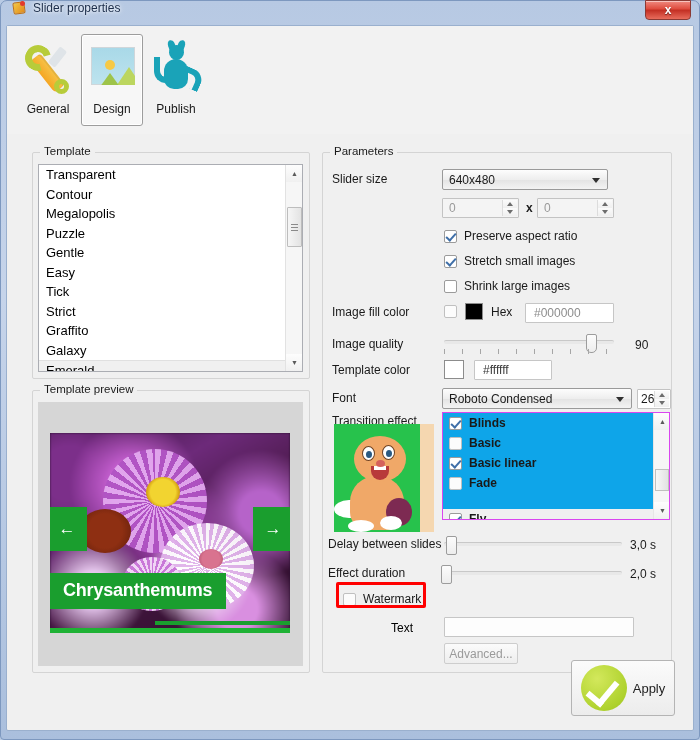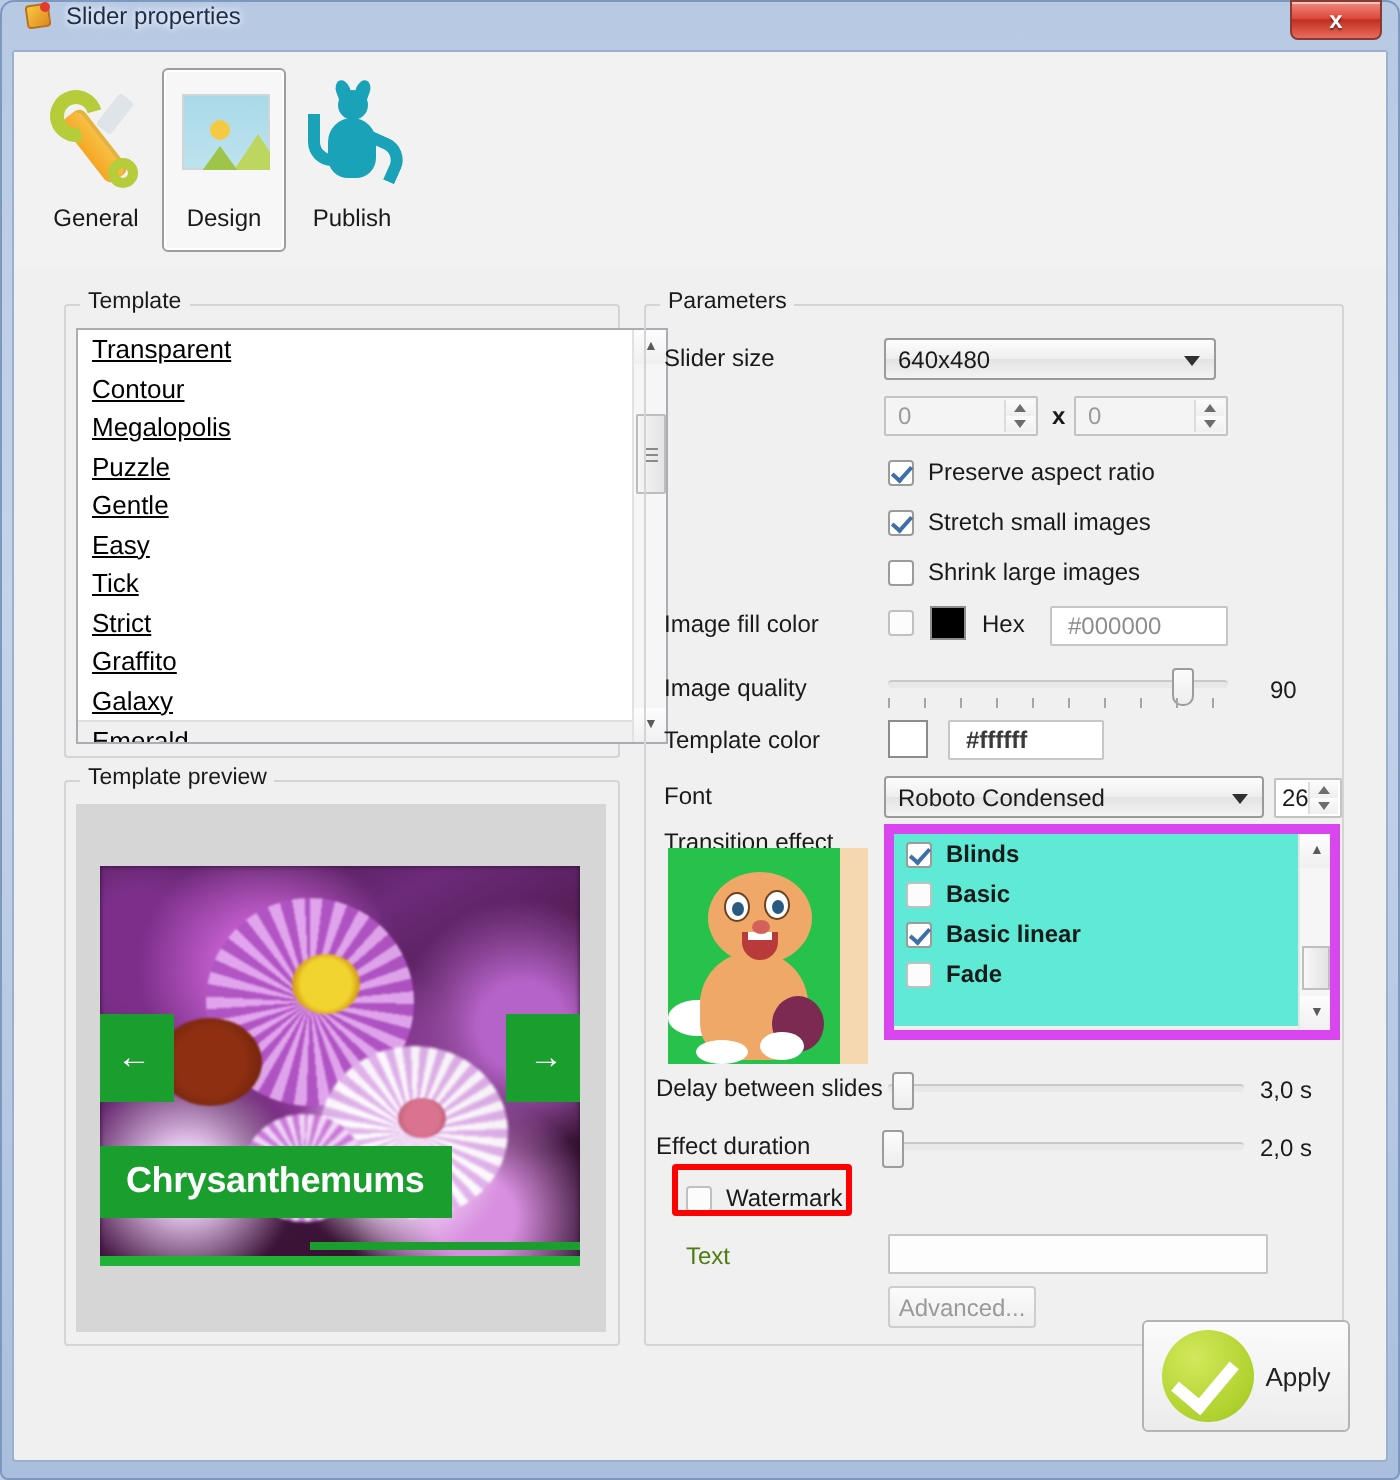--- a/index.html
+++ b/index.html
@@ -161,23 +161,23 @@
   }
   .gbox {
     width: 100%; height: 100%;
     border: 1px solid #d4d4d4;
     border-radius: 2px;
   }
 
   
   #grp-template { left: 25px; top: 126px; width: 278px; height: 227px; }
   #tpl-list {
-    position:absolute; left: 6px; top: 12px; width: 296px; height: 208px;
+    position:absolute; left: 6px; top: 12px; width: 265px; height: 208px;
     background: #fff; border: 1px solid #abadb3;
-    overflow: hidden; font-size: 13px; text-decoration: underline;
+    overflow: hidden; font-size: 13px;
   }
   .tpl-item {
     height: 19.5px; line-height: 19.5px; padding-left: 7px;
     color: #000; cursor: default; white-space: nowrap;
   }
   .tpl-item.sel { background: #f0f0f0; border-top: 1px solid #e0e0e0; border-bottom: 1px solid #e0e0e0; }
   #tpl-scroll {
     position:absolute; right: 0; top: 0; width: 17px; height: 100%;
     background: #f6f6f6; border-left: 1px solid #e2e2e2;
   }
@@ -323,42 +323,42 @@
     border-width: 0 2px 2px 0; transform: rotate(42deg);
   }
   .cb-label { font-size: 12px; color: #1a1a1a; margin-left: 7px; white-space: nowrap; }
 
   .swatch { width: 18px; height: 17px; border: 1px solid #8c8c8c; flex: none; }
   .txtbox {
     height: 20px; border: 1px solid #c6c6c6; background: #fff;
     font-size: 12px; color: #8d8d8d; display:flex; align-items:center;
     padding-left: 8px; border-radius: 1px;
   }
-  .txtbox.white-val { color: #3a3a3a; font-weight: bold; }
+  .txtbox.white-val { color: #3a3a3a; }
 
   
   .sld-track {
     position: relative; height: 4px; background: #e8e8e8;
     border-top: 1px solid #c8c8c8; border-radius: 2px;
   }
   .sld-handle {
     position:absolute; top: -7px; width: 11px; height: 19px;
     background: linear-gradient(180deg,#fcfcfc,#ededed);
     border: 1px solid #9c9c9c; border-radius: 2px; cursor: pointer;
   }
   .sld-handle.round { border-radius: 2px 2px 5px 5px; }
   .ticks {
     position:absolute; left: 0; right: 0; top: 9px; height: 5px;
     background-image: repeating-linear-gradient(90deg,#a6a6a6 0 1px, transparent 1px 18px);
   }
 
   
   #trans-list {
     position:absolute; left: 120px; top: 260px; width: 228px; height: 108px;
-    background: #5eead4; border: 5px solid #d946ef; overflow: hidden;
+    background: #0ea5e9; border: 1px solid #d946ef; overflow: hidden;
   }
   .tr-item {
     height: 20px; display:flex; align-items:center; padding-left: 6px;
     font-size: 12.5px; color: #000; cursor: pointer;
   }
   .tr-item.sel { background: #f0f0f0; margin-top: 16px; }
   #trans-scroll {
     position:absolute; right:0; top:0; width: 16px; height: 100%;
     background: #f6f6f6; border-left: 1px solid #e6e6e6;
   }
@@ -693,21 +693,21 @@
         </div>
       </div>
       <div class="lbl" style="position:absolute; left:308px; top:415px;">2,0 s</div>
 
       <div class="row" style="left:21px; top:440px;">
         <span class="cb dim"></span>
         <span class="cb-label">Watermark</span>
       </div>
 
       <div class="row" style="left:21px; top:469px;">
-        <div class="lbl" style="color:#4d7c0f;">Text</div>
+        <div class="lbl" style="color:#000000;margin-left:48px;">Text</div>
       </div>
       <div class="txtbox" style="position:absolute; left:122px; top:465px; width:190px; background:#fdfdfd;"></div>
 
       <div style="position:absolute; left:122px; top:491px; width:74px; height:21px;
                   border:1px solid #cdcdcd; border-radius:2px;
                   background:linear-gradient(180deg,#fbfbfb,#eeeeee);
                   display:flex;align-items:center;justify-content:center;
                   font-size:12px; color:#9a9a9a;">Advanced...</div>
     </div>
 

